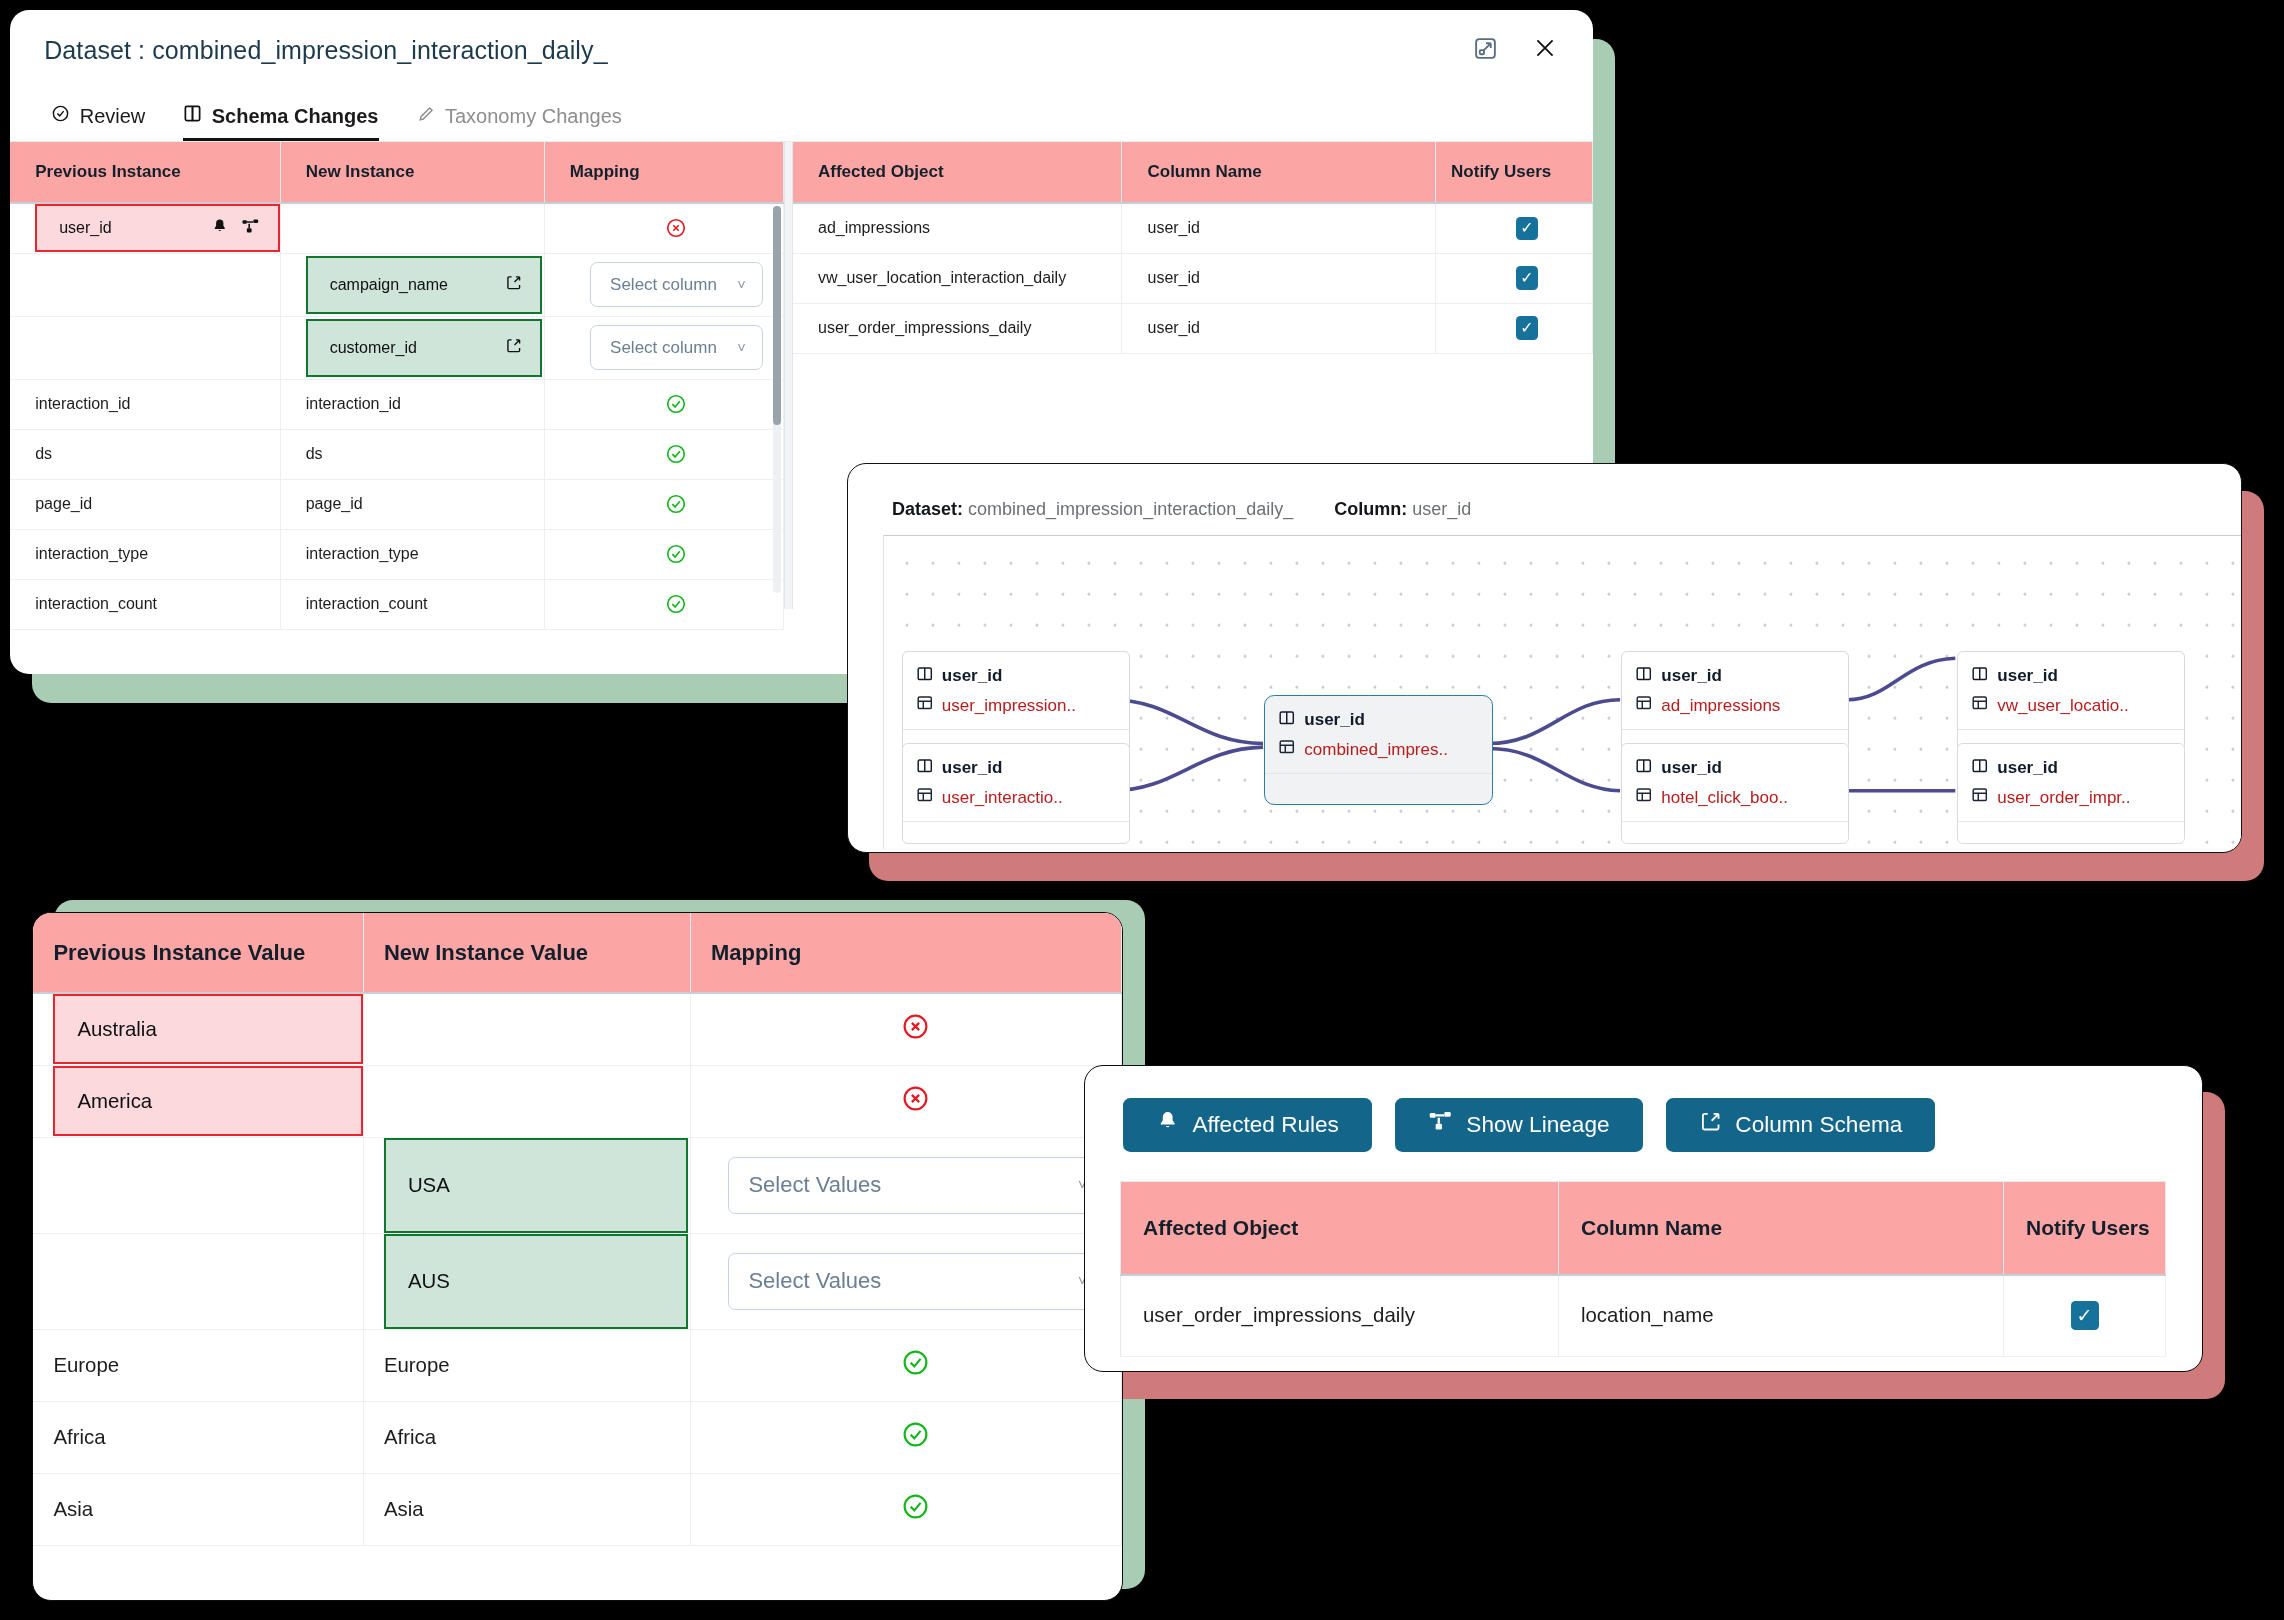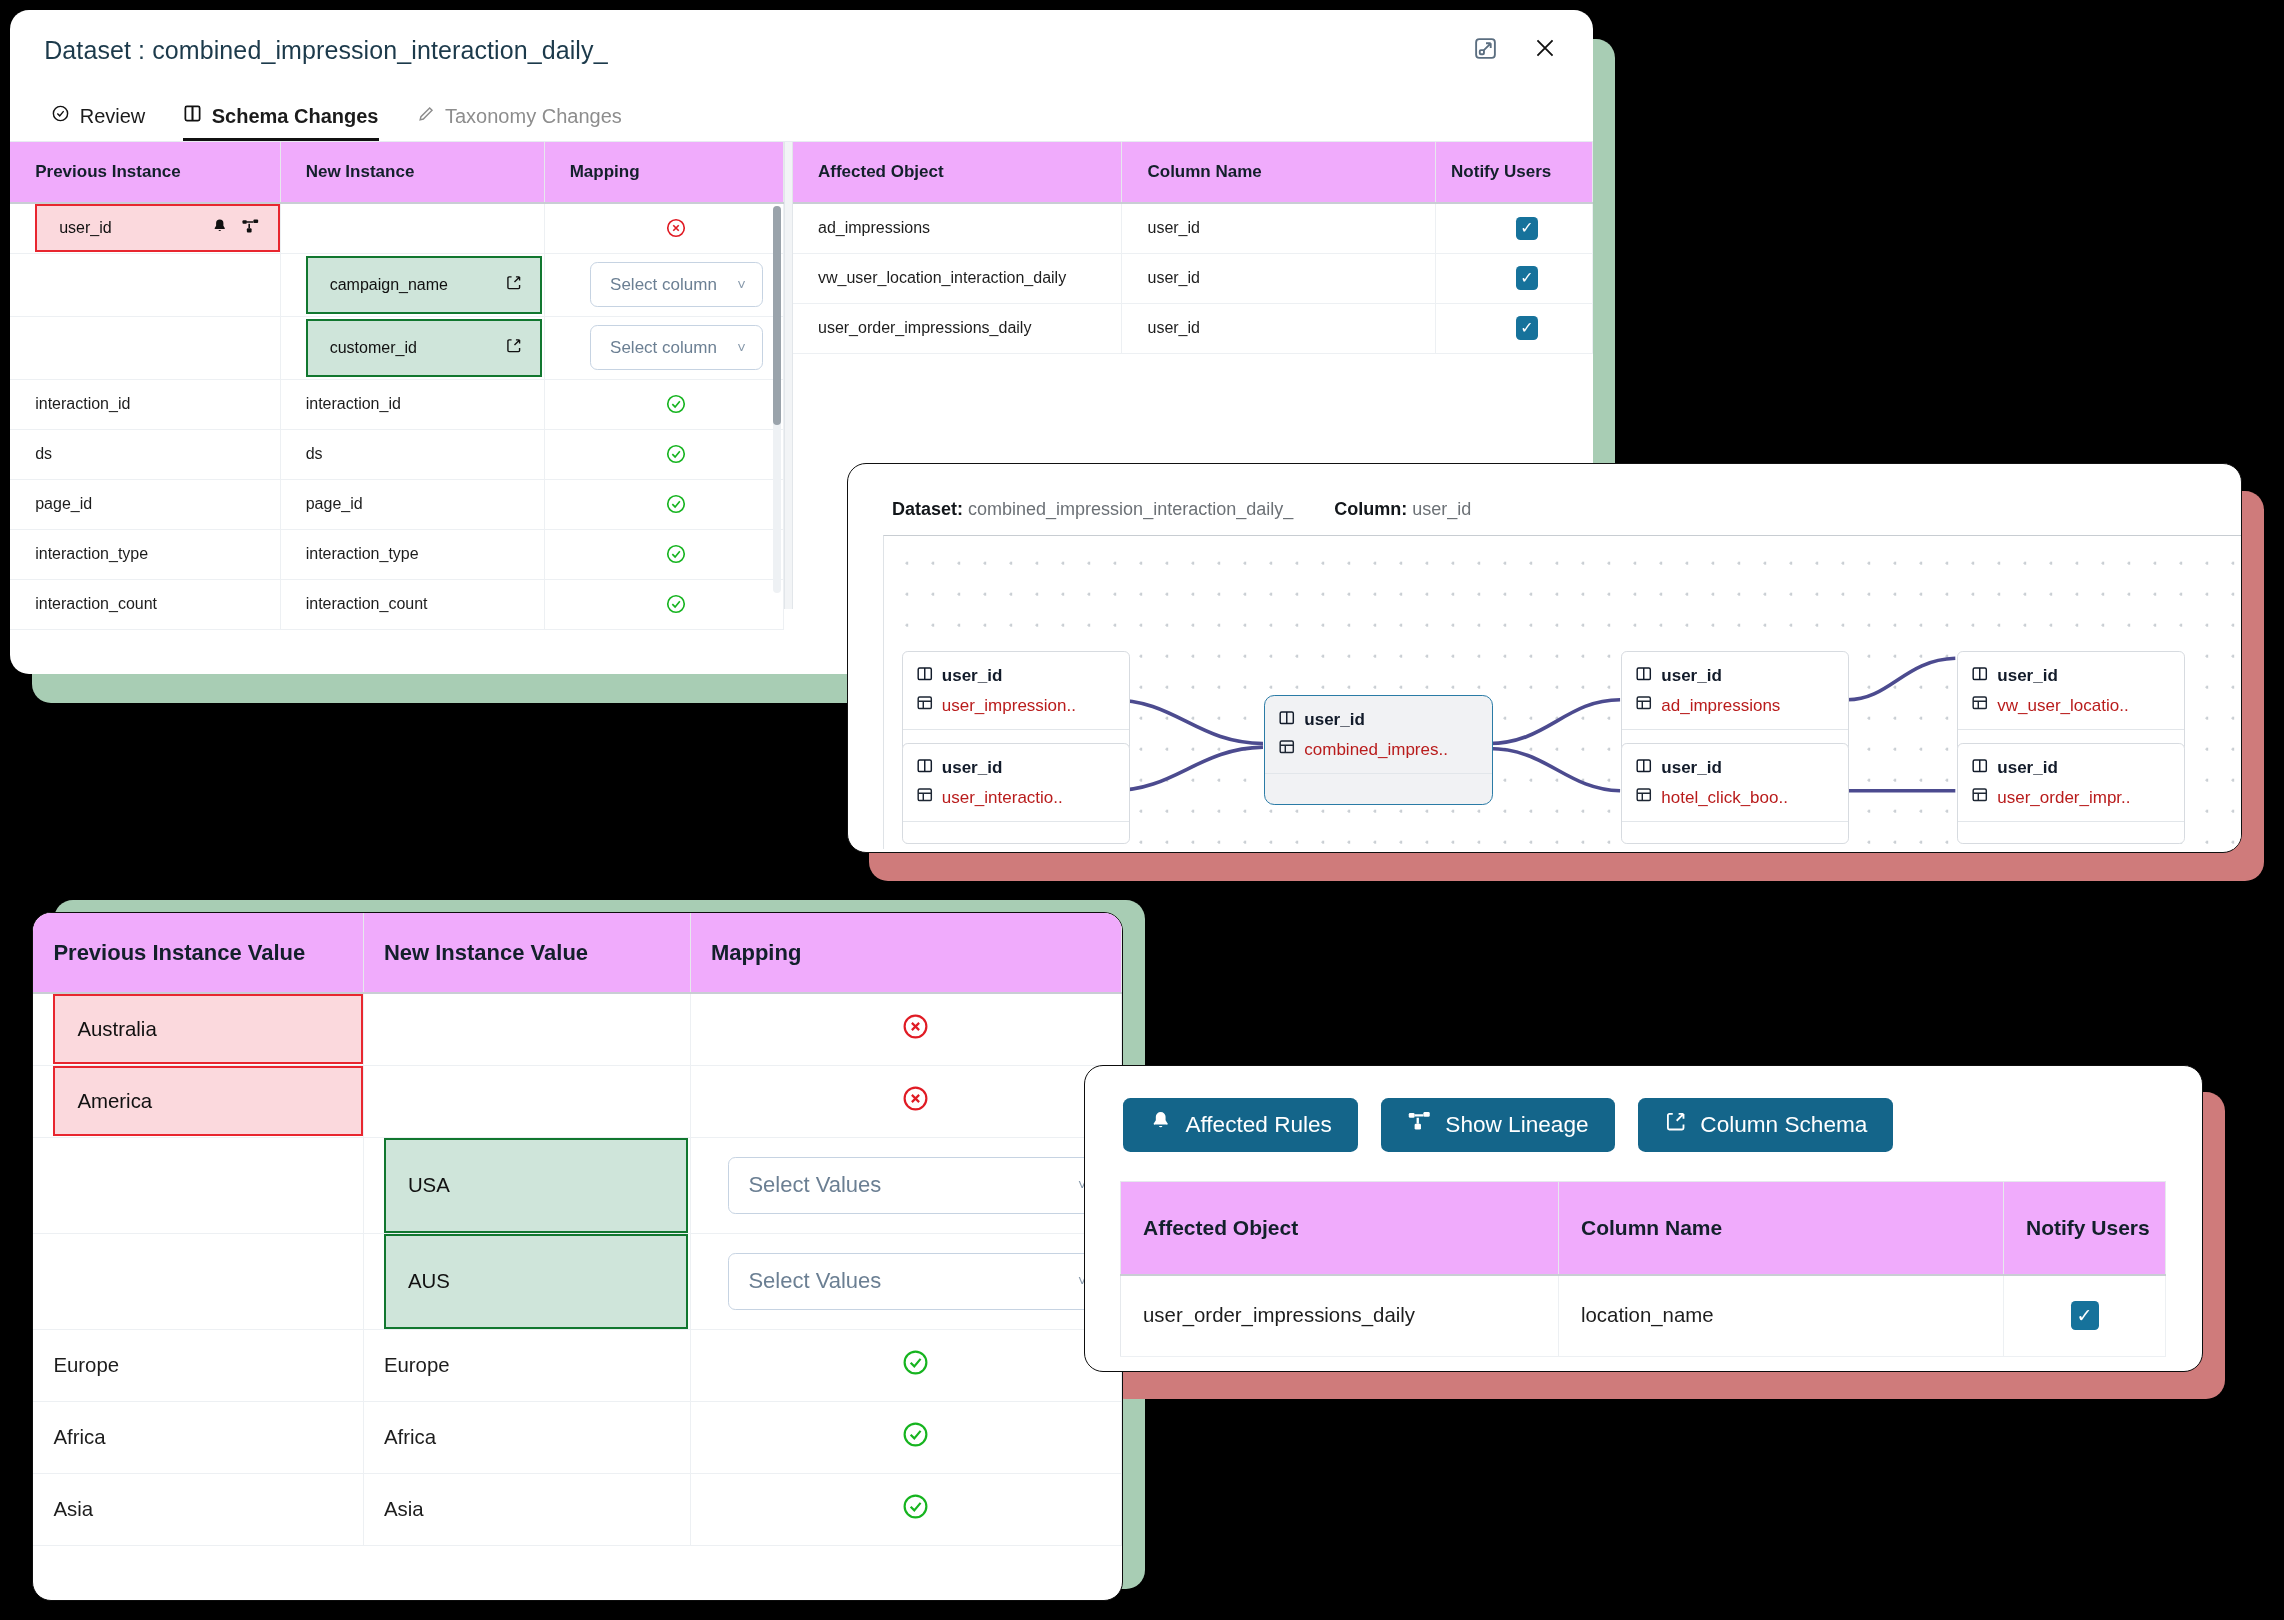--- a/index.html
+++ b/index.html
@@ -51,21 +51,21 @@
   .tab.active { border-bottom-color: #111; font-weight: 600; }
   .tab.muted { color: #8d8d8d; }
 
   .w1-body { display: flex; height: 467px; }
   .w1-left { width: 774px; position: relative; }
   .w1-divider { width: 8.8px; background: #f2f4f6; border-left:0.7px solid #e2e6ea; border-right:0.7px solid #e2e6ea;}
   .w1-right { flex: 1; position: relative; }
 
   table.grid { width: 100%; border-collapse: collapse; table-layout: fixed; }
   table.grid th {
-    background: #f0abfc; font-size: 17px; color: #13202b; font-weight: 700;
+    background: #fca5a5; font-size: 17px; color: #13202b; font-weight: 700;
     text-align: left; padding: 19px 0 19px 25px; height: 61px;
     border-bottom: 2.2px solid #c9ced4; border-right: 0.7px solid #e6e9ed;
   }
   table.grid td {
     font-size: 16px; color: #1d1d1d; padding: 0 0 0 25px; height: 50px;
     border-bottom: 0.7px solid #edf0f3; border-right: 0.7px solid #edf0f3;
     vertical-align: middle;
   }
   th.c-mapping, td.c-mapping { text-align: center; padding-left: 0; }
   th.c-notify, td.c-notify { text-align: center; padding-left: 0; }
@@ -133,21 +133,21 @@
   .tax .cell-removed { height: 70px; font-size: 20.4px; border-width: 2.9px; }
   .tax .cell-added   { height: 95px; font-size: 20.4px; border-width: 2.9px; }
   .tax .select-box   { height: 57px; font-size: 22px; margin: 0 17.5px; }
 
   
   #win-affected { left: 1084px; top: 1065px; width: 1119px; height: 307px; z-index: 11; border:1.5px solid #0d0d0d;}
   .btn-row { display: flex; gap: 23.4px; padding: 32px 0 29px 38px; }
   .btn {
     background: #14658a; color: #fff; border-radius: 7.3px;
     display: flex; align-items: center; gap: 13px;
-    padding: 0 26px; height: 54px; font-size: 22.6px; cursor: pointer;
+    padding: 0 33px; height: 54px; font-size: 22.6px; cursor: pointer;
     white-space: nowrap;
   }
   .aff table th { font-size: 21px; padding: 16px 0 16px 22px; height: 93px; vertical-align: middle;}
   .aff table td { font-size: 20.4px; height: 82px; padding-left: 22px; }
   .aff th.c-notify { text-align: left; padding-left: 22px; }
   .aff td.c-notify { text-align: center; padding-left: 0; }
   .aff .cb { width: 28px; height: 29px; font-size: 19px; }
 </style>
 </head>
 <body>

